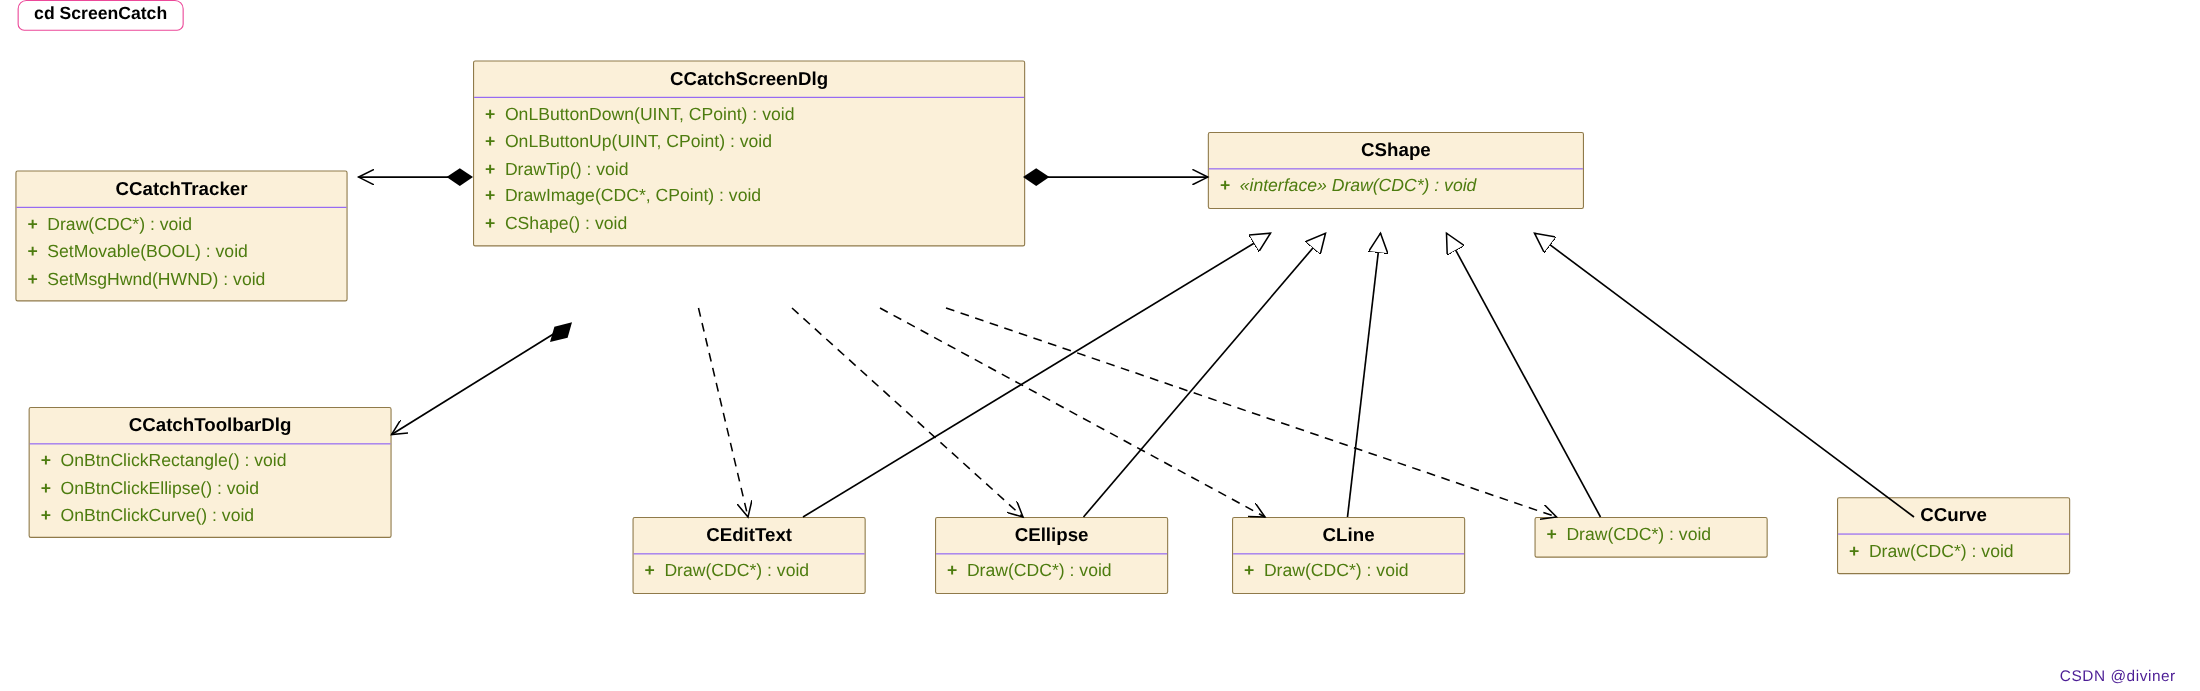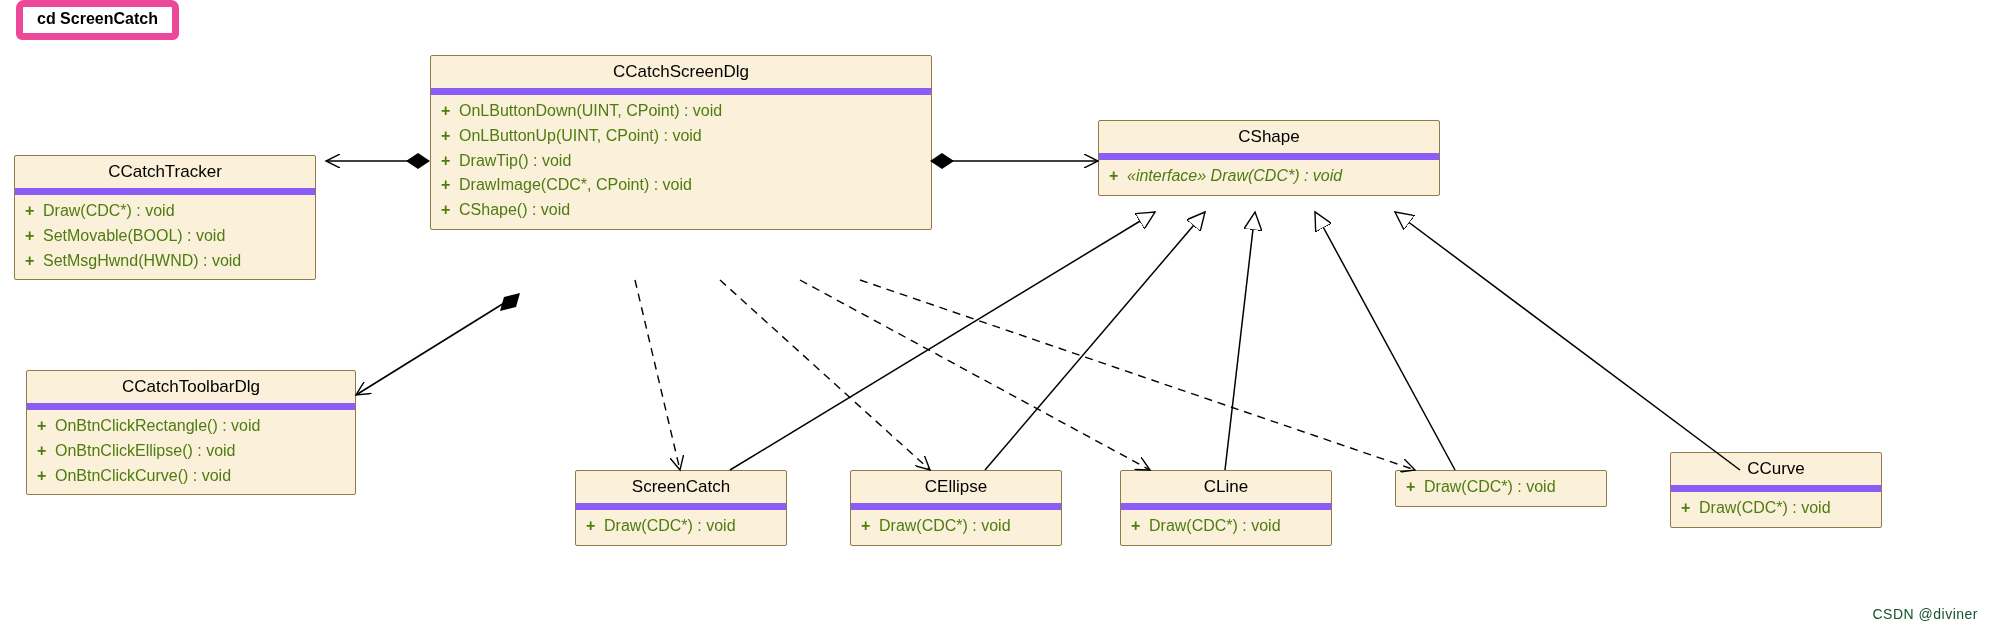--- a/index.html
+++ b/index.html
@@ -1,23 +1,23 @@
 <!DOCTYPE html>
 <html><head>
 <meta charset="utf-8">
 <style>
   html,body{margin:0;padding:0;background:#fff;font-family:"Segoe UI",Arial,sans-serif;font-size:16px;color:#000}
   .canvas{position:relative;width:2000px;height:628px}
   .uml{position:absolute;background:#fbf0d9;border:1px solid #8f7a4a;border-radius:2px}
-  .uml-title{text-align:center;font-weight:400;padding:6px 14px;border-bottom:7px solid #8b5cf6;font-size:17px}
+  .uml-title{text-align:center;font-weight:700;padding:6px 14px;border-bottom:1px solid #8b5cf6;font-size:17px}
   .uml-compart{padding:4px 10px 6px}
   .op{white-space:nowrap;color:#4d7c0f;font-size:16px;line-height:1.55}
   .op .vis{display:inline-block;width:18px;font-weight:700}
-  .tab{position:absolute;left:16px;top:0;border:7px solid #ec4899;border-radius:8px 8px 6px 6px;padding:3px 14px 5px;font-weight:700;font-size:16px;background:#fff}
-  .watermark{position:absolute;right:22px;bottom:6px;color:#14532d;font-size:14px;letter-spacing:.5px}
+  .tab{position:absolute;left:16px;top:0;border:1px solid #ec4899;border-radius:8px 8px 6px 6px;padding:3px 14px 5px;font-weight:700;font-size:16px;background:#fff}
+  .watermark{position:absolute;right:22px;bottom:6px;color:#4c1d95;font-size:14px;letter-spacing:.5px}
   svg{position:absolute;left:0;top:0;pointer-events:none}
   .ital{font-style:italic}
 </style>
 </head>
 <body>
 
 <div class="canvas">
 
   <div class="tab">
     <span>cd ScreenCatch</span>
@@ -53,21 +53,21 @@
   </div>
 
   <div class="uml" style="left:1098px;top:120px;width:340px">
     <div class="uml-title">CShape</div>
     <div class="uml-compart">
       <div class="op"><span class="vis">+</span><span class="ital"><span>«interface» </span><span>Draw(CDC*) : void</span></span></div>
     </div>
   </div>
 
   <div class="uml" style="left:575px;top:470px;width:210px">
-    <div class="uml-title">ScreenCatch</div>
+    <div class="uml-title">CEditText</div>
     <div class="uml-compart">
       <div class="op"><span class="vis">+</span><span>Draw(CDC*) : void</span></div>
     </div>
   </div>
 
   <div class="uml" style="left:850px;top:470px;width:210px">
     <div class="uml-title">CEllipse</div>
     <div class="uml-compart">
       <div class="op"><span class="vis">+</span><span>Draw(CDC*) : void</span></div>
     </div>

